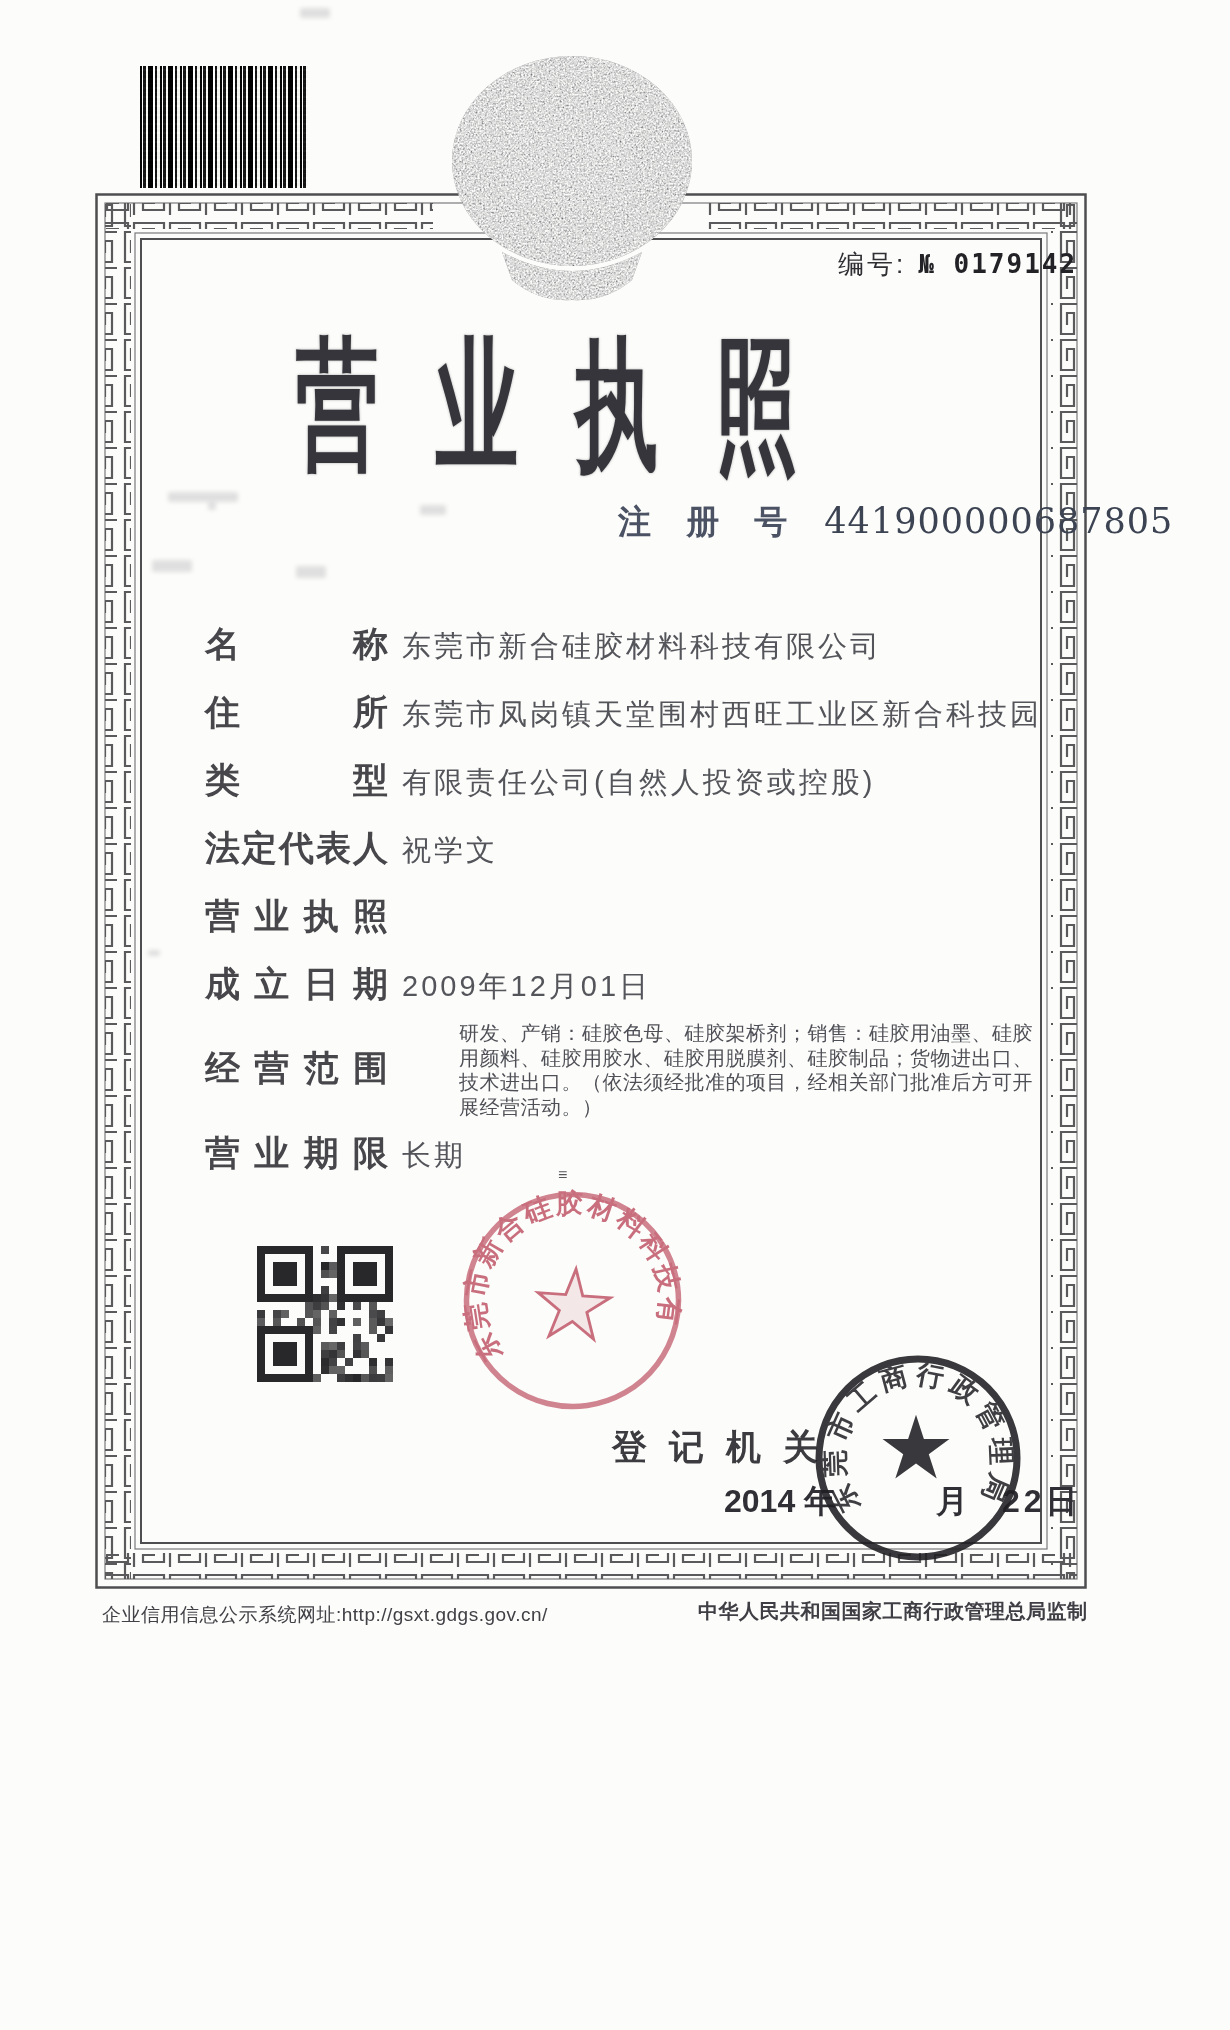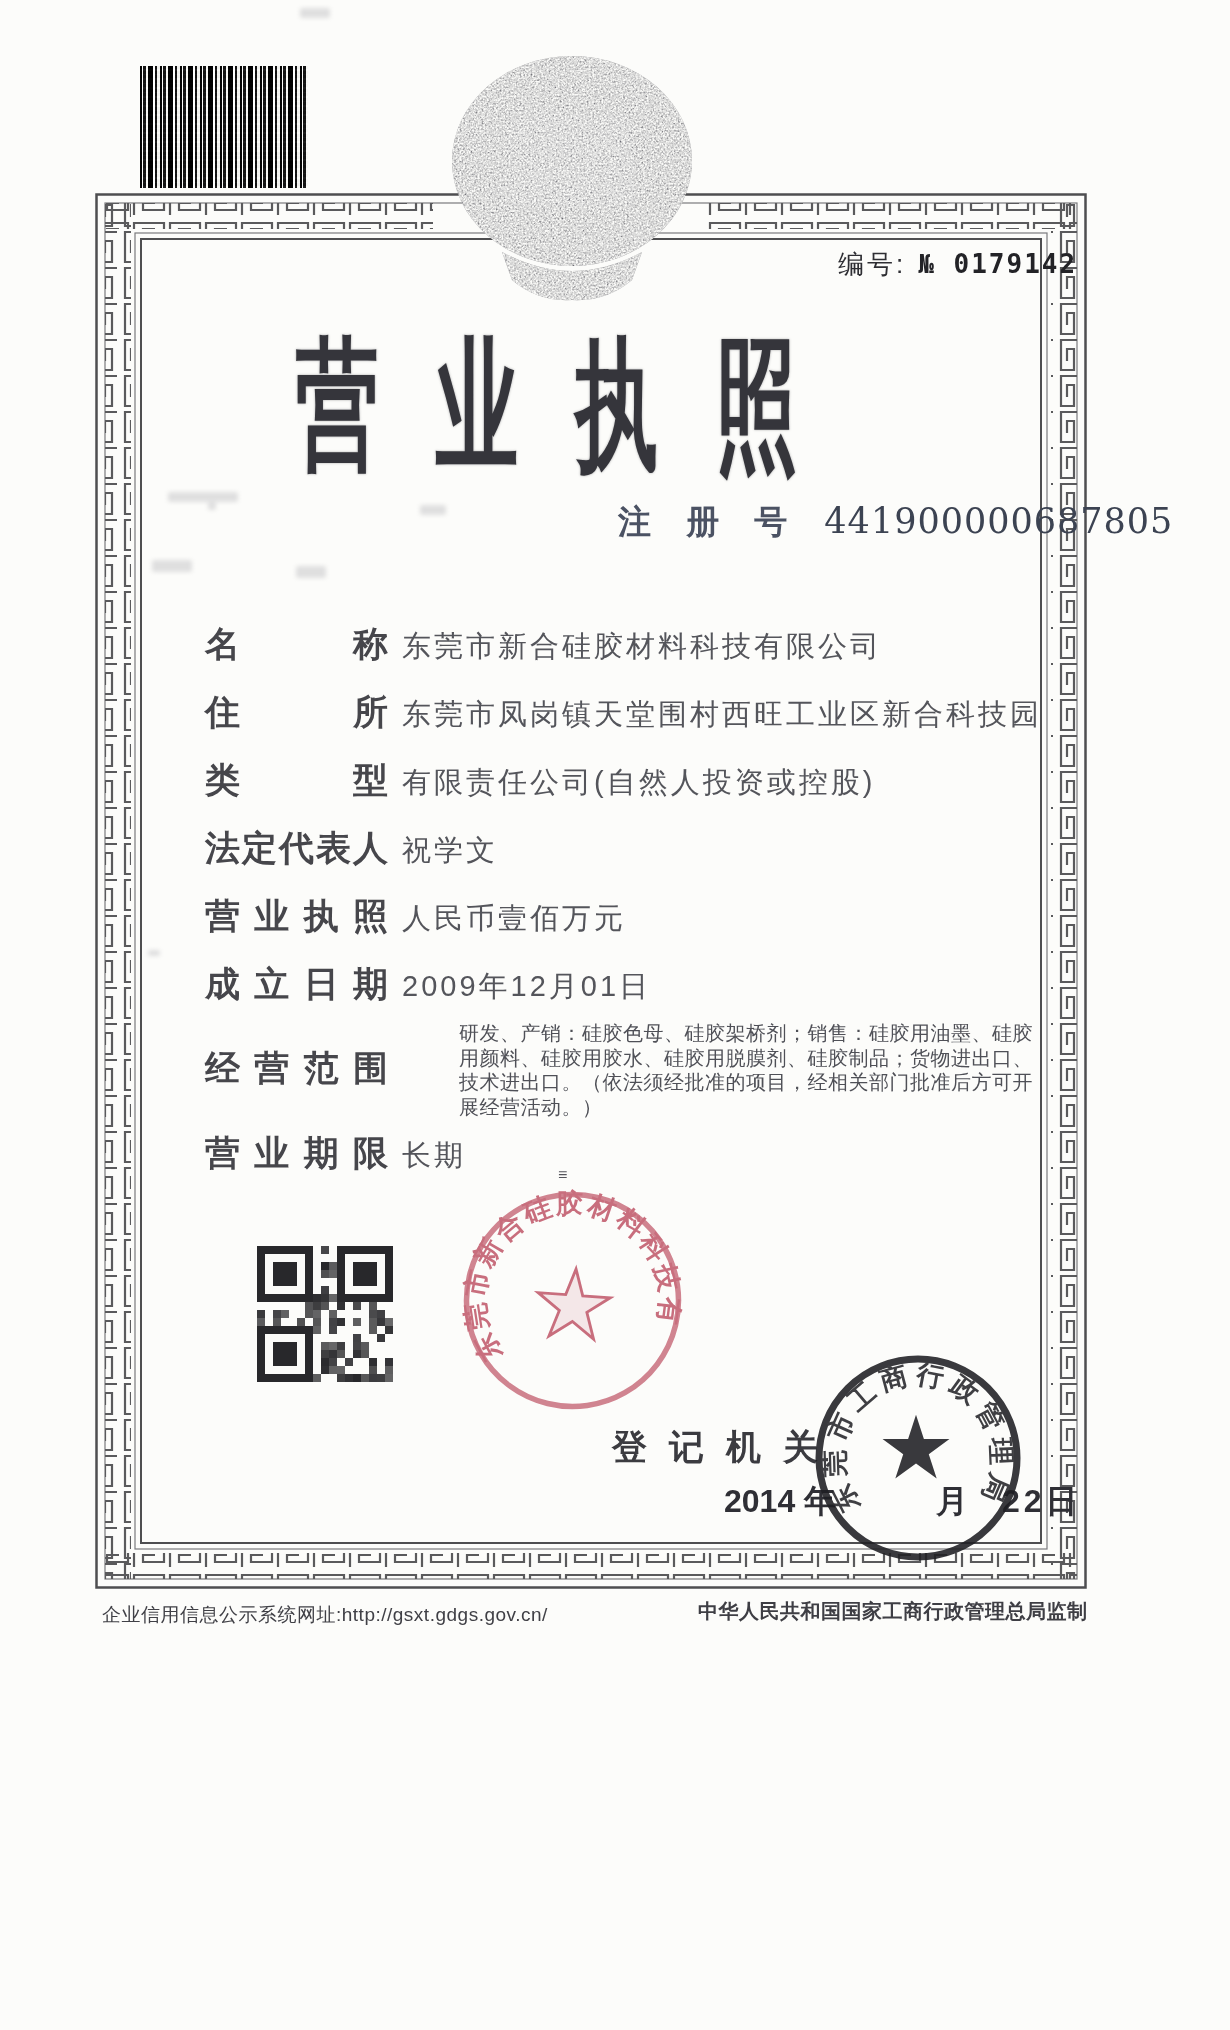--- a/index.html
+++ b/index.html
@@ -157,21 +157,20 @@
       <div class="field-row">
         <span class="field-label">类型</span>
         <span class="field-value">有限责任公司(自然人投资或控股)</span>
       </div>
       <div class="field-row">
         <span class="field-label">法定代表人</span>
         <span class="field-value">祝学文</span>
       </div>
       <div class="field-row">
         <span class="field-label">营业执照</span>
-        <span class="field-value">人民币壹佰万元</span>
       </div>
       <div class="field-row">
         <span class="field-label">成立日期</span>
         <span class="field-value">2009年12月01日</span>
       </div>
       <div class="field-row scope">
         <span class="field-label">经营范围</span>
         <span class="field-value">研发、产销：硅胶色母、硅胶架桥剂；销售：硅胶用油墨、硅胶用颜料、硅胶用胶水、硅胶用脱膜剂、硅胶制品；货物进出口、技术进出口。（依法须经批准的项目，经相关部门批准后方可开展经营活动。）</span>
       </div>
       <div class="field-row">

